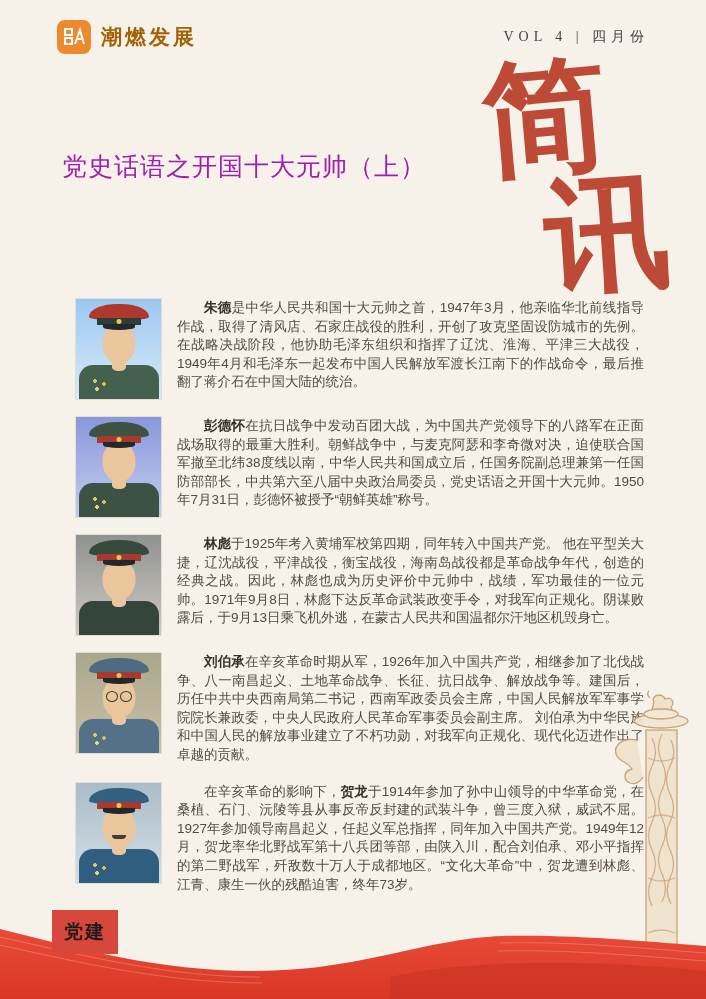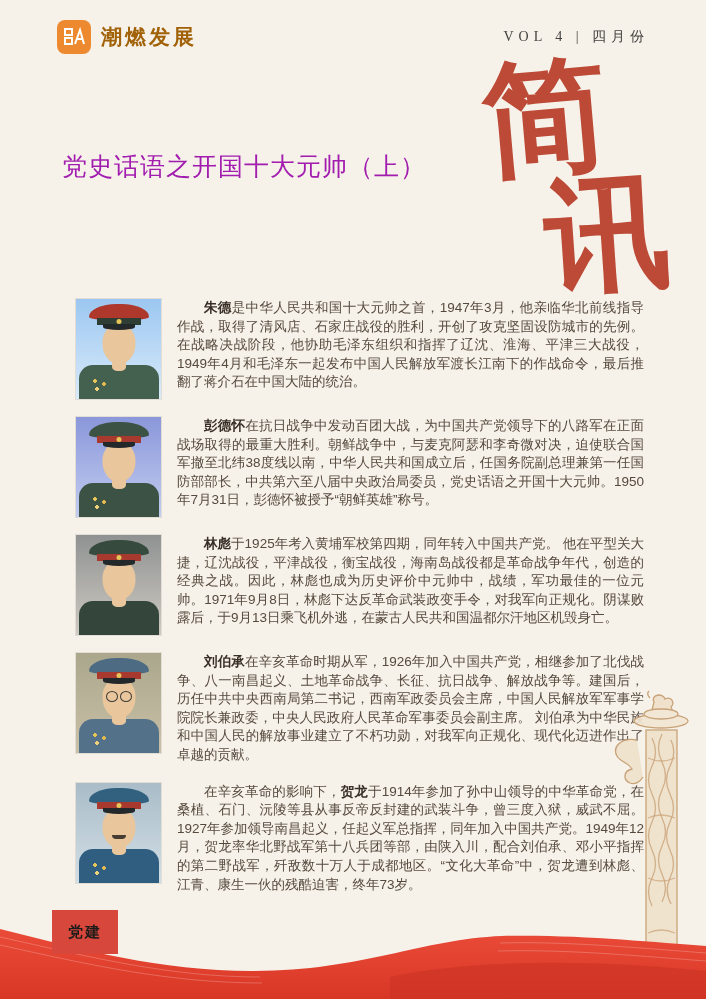--- a/index.html
+++ b/index.html
@@ -63,21 +63,21 @@
   .p2 { background:linear-gradient(180deg,#8a97da,#c3cdf0); }
   .p2 .cap-top{background:#3c5244;} .p2 .uniform{background:#3c5244;}
   .p3 { background:linear-gradient(180deg,#8f9292,#cfcac2); }
   .p3 .cap-top{background:#374a3e;} .p3 .uniform{background:#34463b;}
   .p4 { background:linear-gradient(180deg,#aaa78c,#c9c0a8); }
   .p4 .cap-top{background:#4e6b84;} .p4 .uniform{background:#54718a;}
   .p5 { background:linear-gradient(180deg,#a9bcc8,#d3dfe6); }
   .p5 .cap-top{background:#31617f;} .p5 .uniform{background:#2f5e80;}
   
   .tag { position:absolute; left:52px; top:910px; width:66px; height:44px; z-index:6;
-    background:#d8473c; color:#1d1c1a; font-weight:bold; font-size:15px; letter-spacing:2px;
+    background:#d8473c; color:#1d1c1a; font-weight:bold; font-size:19px; letter-spacing:2px;
     display:flex; align-items:center; justify-content:center; }
   .column-art { position:absolute; left:606px; top:688px; width:100px; height:272px; z-index:1; }
   .wave { position:absolute; left:0; bottom:0; width:706px; height:84px; z-index:4; }
 </style>
 </head>
 <body>
 
 <div class="page">
 
   <header class="header">

